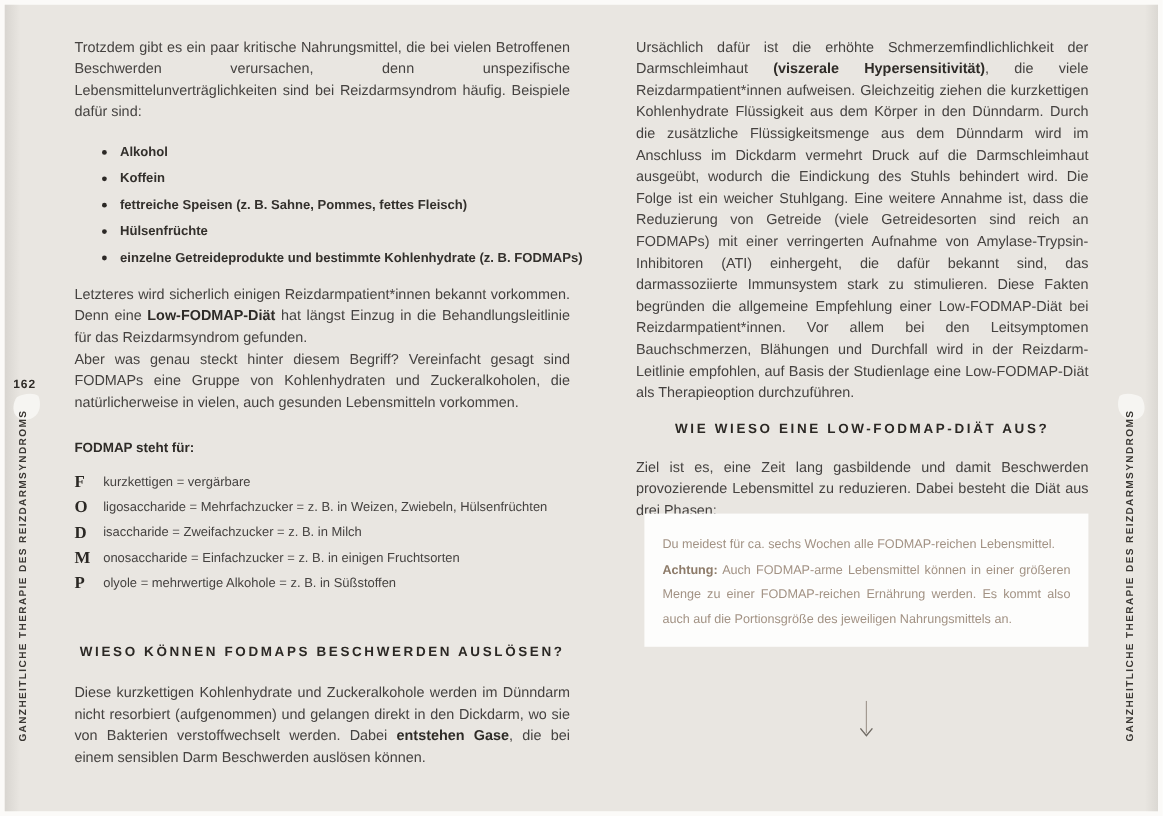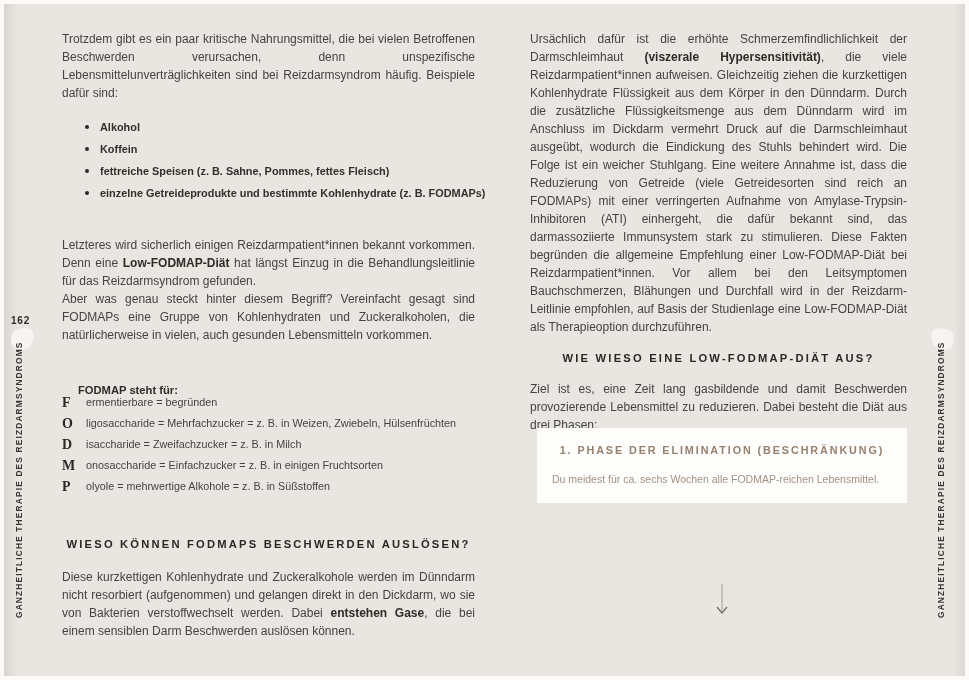--- a/index.html
+++ b/index.html
@@ -13,21 +13,21 @@
 
   .blk{position:absolute;}
   .just{font-size:12px;line-height:18px;color:#454240;text-align:justify;margin:0;hyphens:auto;}
   .b{font-weight:700;color:#2e2b27;margin-top:32px;}
 
   ul.bullets{list-style:none;margin:16px;padding:0;}
   ul.bullets li{display:flex;gap:11px;font-size:10.9px;line-height:22px;font-weight:700;color:#33302c;}
   .dot{flex:none;width:4px;height:4px;border-radius:50%;background:#2c2926;margin:9px 0 0 7px;}
   .btxt{flex:1;}
 
-  .fod-head{font-size:11.2px;font-weight:700;color:#2e2b27;margin:16px;}
+  .fod-head{font-size:11.2px;font-weight:700;color:#2e2b27;margin:0;}
   .frow{display:flex;}
   .flet{flex:none;width:24px;font-family:"Liberation Serif",serif;font-weight:700;
         font-size:14px;line-height:21px;color:#2b2824;}
   .ftxt{flex:1;font-size:10.8px;line-height:21px;color:#454240;text-align:justify;hyphens:auto;}
 
   .sec-head{margin:0;font-size:11.2px;font-weight:700;letter-spacing:2.2px;
             text-align:center;color:#2b2824;}
 
   .pagenum{position:absolute;font-size:10px;font-weight:700;letter-spacing:0.8px;color:#2e2b27;}
   .margin-label{position:absolute;writing-mode:vertical-rl;transform:rotate(180deg);
@@ -72,35 +72,39 @@
     <li>
       <span class="dot"></span>
       <span class="btxt">Koffein</span>
     </li>
     <li>
       <span class="dot"></span>
       <span class="btxt">fettreiche Speisen (z. B. Sahne, Pommes, fettes Fleisch)</span>
     </li>
     <li>
       <span class="dot"></span>
+      <span class="btxt">Hülsenfrüchte</span>
+    </li>
+    <li>
+      <span class="dot"></span>
       <span class="btxt">einzelne Getreideprodukte und bestimmte Kohlenhydrate (z. B. FODMAPs)</span>
     </li>
   </ul>
 
   <div class="blk" style="left:62px;top:236px;width:413px;">
     <p class="just"><span>Letzteres wird sicherlich einigen Reizdarmpatient*innen bekannt vorkommen. Denn eine </span><span class="b">Low-FODMAP-Diät</span><span> hat längst Einzug in die Behandlungsleitlinie für das Reizdarmsyndrom gefunden.</span></p>
     <p class="just">Aber was genau steckt hinter diesem Begriff? Vereinfacht gesagt sind FODMAPs eine Gruppe von Kohlenhydraten und Zuckeralkoholen, die natürlicherweise in vielen, auch gesunden Lebensmitteln vorkommen.</p>
   </div>
 
   <p class="blk fod-head" style="left:62px;top:368px;">FODMAP steht für:</p>
 
   <div class="blk" style="left:62px;top:392px;width:413px;">
     <div class="frow">
       <span class="flet">F</span>
-      <span class="ftxt">ermentierbare = begründen</span>
+      <span class="ftxt">kurzkettigen = vergärbare</span>
     </div>
     <div class="frow">
       <span class="flet">O</span>
       <span class="ftxt">ligosaccharide = Mehrfachzucker = z. B. in Weizen, Zwiebeln, Hülsenfrüchten</span>
     </div>
     <div class="frow">
       <span class="flet">D</span>
       <span class="ftxt">isaccharide = Zweifachzucker = z. B. in Milch</span>
     </div>
     <div class="frow">
@@ -127,22 +131,22 @@
 
   <div class="margin-label" style="left:936px;top:356px;height:262px;">GANZHEITLICHE THERAPIE DES REIZDARMSYNDROMS</div>
 
   <p class="blk just" style="left:530px;top:30px;width:377px;"><span>Ursächlich dafür ist die erhöhte Schmerzemfindlichlichkeit der Darmschleimhaut </span><span class="b">(viszerale Hypersensitivität)</span><span>, die viele Reizdarmpatient*innen aufweisen. Gleichzeitig ziehen die kurzkettigen Kohlenhydrate Flüssigkeit aus dem Körper in den Dünndarm. Durch die zusätzliche Flüssigkeitsmenge aus dem Dünndarm wird im Anschluss im Dickdarm vermehrt Druck auf die Darmschleimhaut ausgeübt, wodurch die Eindickung des Stuhls behindert wird. Die Folge ist ein weicher Stuhlgang. Eine weitere Annahme ist, dass die Reduzierung von Getreide (viele Getreidesorten sind reich an FODMAPs) mit einer verringerten Aufnahme von Amylase-Trypsin-Inhibitoren (ATI) einhergeht, die dafür bekannt sind, das darmassoziierte Immunsystem stark zu stimulieren. Diese Fakten begründen die allgemeine Empfehlung einer Low-FODMAP-Diät bei Reizdarmpatient*innen. Vor allem bei den Leitsymptomen Bauchschmerzen, Blähungen und Durchfall wird in der Reizdarm-Leitlinie empfohlen, auf Basis der Studienlage eine Low-FODMAP-Diät als Therapieoption durchzuführen.</span></p>
 
   <h2 class="blk sec-head" style="left:530px;top:352px;width:377px;">WIE WIESO EINE LOW-FODMAP-DIÄT AUS?</h2>
 
   <p class="blk just" style="left:530px;top:380px;width:377px;">Ziel ist es, eine Zeit lang gasbildende und damit Beschwerden provozierende Lebensmittel zu reduzieren. Dabei besteht die Diät aus drei Phasen:</p>
 
   <div class="phase-box">
-    <p class="phase-title">1. PHASE DER ELIMINATION (BESCHRÄNKUNG)</p>
     <div class="phase-line">Du meidest für ca. sechs Wochen alle FODMAP-reichen Lebensmittel.</div>
+    <p class="phase-warn"><span class="warn-label">Achtung:</span><span> Auch FODMAP-arme Lebensmittel können in einer größeren Menge zu einer FODMAP-reichen Ernährung werden. Es kommt also auch auf die Portionsgröße des jeweiligen Nahrungsmittels an.</span></p>
   </div>
 
   <div class="arrow">
     <svg width="14" height="32" viewBox="0 0 14 32">
       <line x1="7" y1="0" x2="7" y2="27" stroke="#a39a91" stroke-width="1"></line>
       <path d="M2 23 L7 29 L12 23" fill="none" stroke="#6f6a63" stroke-width="1.2"></path>
     </svg>
   </div>
 </div>
 

